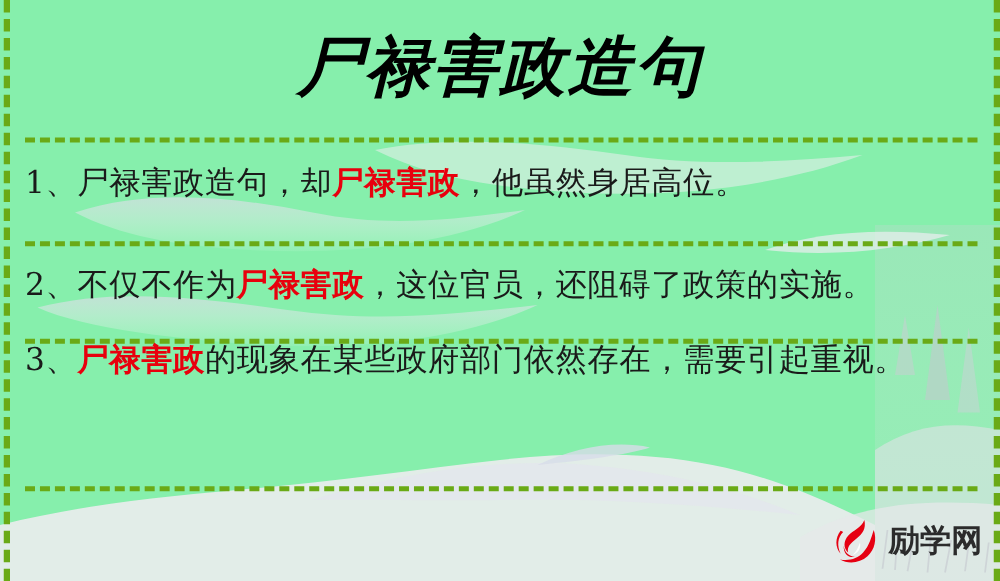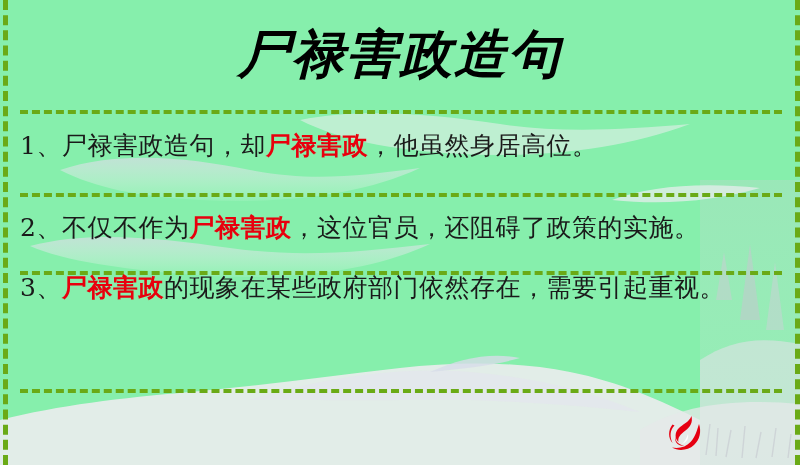--- a/index.html
+++ b/index.html
@@ -201,15 +201,16 @@
   <div class="logo">
     <span class="logo-mark">
       <svg viewBox="0 0 42 42" xmlns="http://www.w3.org/2000/svg">
         <path d="M28.5 4 C30 11 27 15 22.5 18.5 C17 22.8 14.5 25.5 15.5 30 C11.5 26.5 11.8 20.5 15.5 16.5 C19.5 12.2 26 10.5 28.5 4 Z" fill="#e60012"></path>
         <path d="M36 12 C38.5 19.5 37 27.5 31 33 C25 38.5 15.5 39.5 9 35.5 C16 37 23 35 27.5 30 C32.5 24.5 34 18 36 12 Z" fill="#e60012"></path>
         <path d="M9.5 12.5 C5 18 5 26 9.5 31 C6.5 24.5 7 18 11.5 13.5 C10.8 13.1 10.1 12.8 9.5 12.5 Z" fill="#e60012"></path>
         <path d="M25 22 C26 26.5 23.5 30.5 19 32 C22 29.5 23.5 26 25 22 Z" fill="#ffffff" opacity="0.9"></path>
         <path d="M12 24.5 C12.5 29.5 16 33 21 33.5 C16 34.5 11.5 31 12 24.5 Z" fill="#e60012"></path>
       </svg>
     </span>
+    <span class="logo-text">励学网</span>
   </div>
 
 </div>
 
 </body></html>

